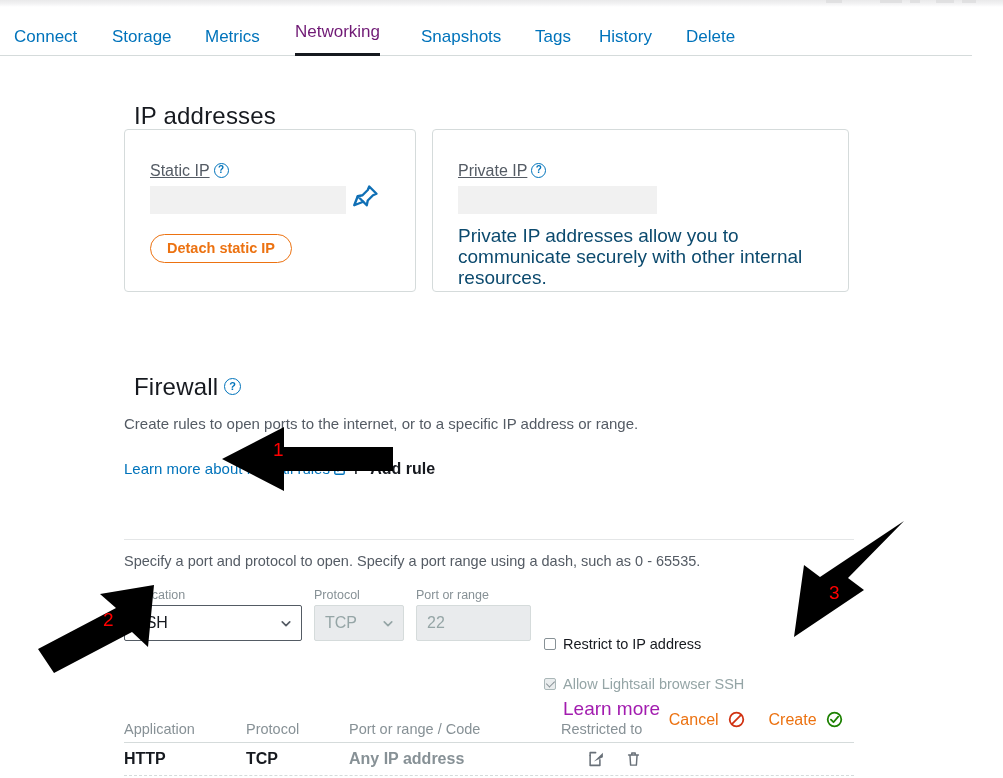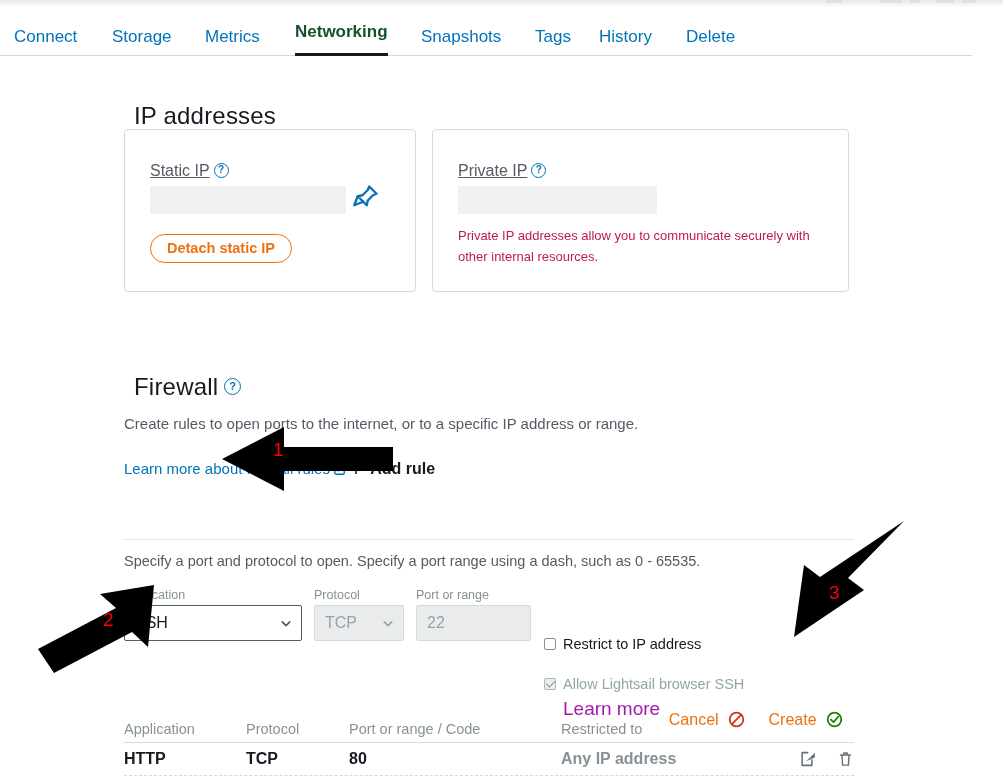--- a/index.html
+++ b/index.html
@@ -28,21 +28,21 @@
     border-bottom:1px solid #d5dbdb;
   }
   .tab {
     position:absolute; top:0; height:38px;
     font-size:17px; color:#0073bb; cursor:pointer;
     white-space:nowrap; line-height:26px;
     background:none; border:none; padding:0;
     font-family:"Liberation Sans", sans-serif;
   }
   .tab.active {
-    color:#14532d; font-weight:bold;
+    color:#701a75; font-weight:normal;
     border-bottom:3px solid #16191f;
     padding-bottom:8px;
   }
 
   
   #content { position:absolute; left:0; top:56px; width:1003px; }
 
   h2.section-title {
     margin:10px; font-size:24px; font-weight:400; color:#16191f;
     letter-spacing:.2px;
@@ -69,21 +69,21 @@
   #card-private { left:308px; width:417px; height:163px; }
   .card-label { position:absolute; left:25px; top:32px; font-size:16px; color:#545b64;text-decoration:underline; }
   .redacted {
     position:absolute; background:#f1f1f1;
   }
   #static-redacted  { left:25px; top:56px; width:196px; height:28px; }
   #private-redacted { left:25px; top:56px; width:199px; height:28px; }
   #pin-icon { position:absolute; left:226px; top:50px; width:30px; height:34px; cursor:pointer; }
   .card-note {
     position:absolute; left:25px; top:95px; width:370px;
-    font-size:13px; color:#be185d; line-height:21px;
+    font-size:19px; color:#0c4a6e; line-height:21px;
   }
   .detach-btn {
     position:absolute; left:25px; top:104px;
     height:29px; padding:0 16px;
     border:1px solid #ec7211; border-radius:16px;
     background:#fff; color:#ec7211;
     font-size:14.5px; font-weight:bold; cursor:pointer;
     font-family:"Liberation Sans", sans-serif;
     line-height:27px;
   }
@@ -317,21 +317,20 @@
       <div class="th c-prot">Protocol</div>
       <div class="th c-port">Port or range / Code</div>
       <div class="th c-rest">Restricted to</div>
       <div class="th c-acts"></div>
     </div>
     <div id="head-underline"></div>
 
     <div class="tr body">
       <div class="td c-app">HTTP</div>
       <div class="td c-prot">TCP</div>
-      <div class="td c-port">80</div>
       <div class="td c-rest muted">Any IP address</div>
       <div class="c-acts">
         <svg class="row-icon" viewBox="0 0 20 20">
           <path d="M2.5 6 L2.5 17.5 L14 17.5 L14 11" fill="none" stroke="#687078" stroke-width="1.8" stroke-linecap="round" stroke-linejoin="round"></path>
           <path d="M2.5 6 L2.5 2.5 L9 2.5" fill="none" stroke="#687078" stroke-width="1.8" stroke-linecap="round" stroke-linejoin="round"></path>
           <path d="M7 13 L17.5 2.5 L17.5 8 L7 13 Z" fill="#687078"></path>
         </svg>
         <svg class="row-icon" viewBox="0 0 20 20">
           <path d="M4.2 5.2 L15.8 5.2 M5.8 5.2 L6.6 17.2 L13.4 17.2 L14.2 5.2 M8 5.2 L8 3 L12 3 L12 5.2" fill="none" stroke="#687078" stroke-width="1.7" stroke-linecap="round" stroke-linejoin="round"></path>
         </svg>

